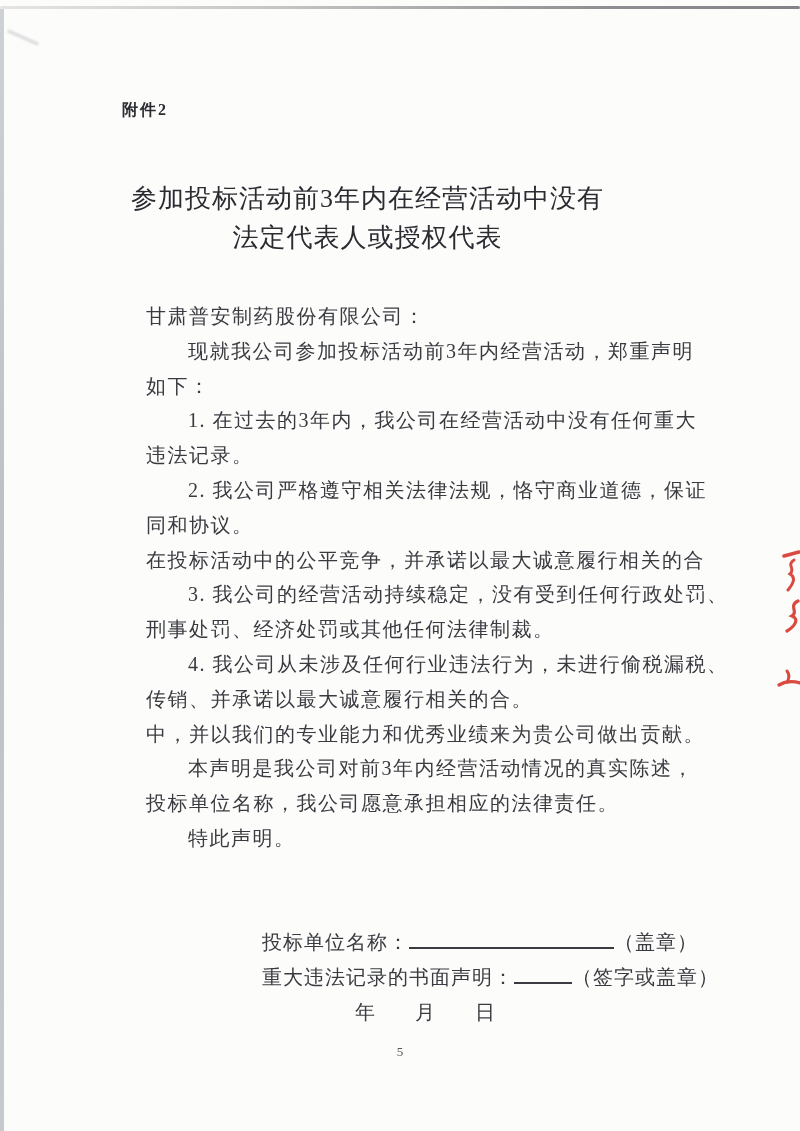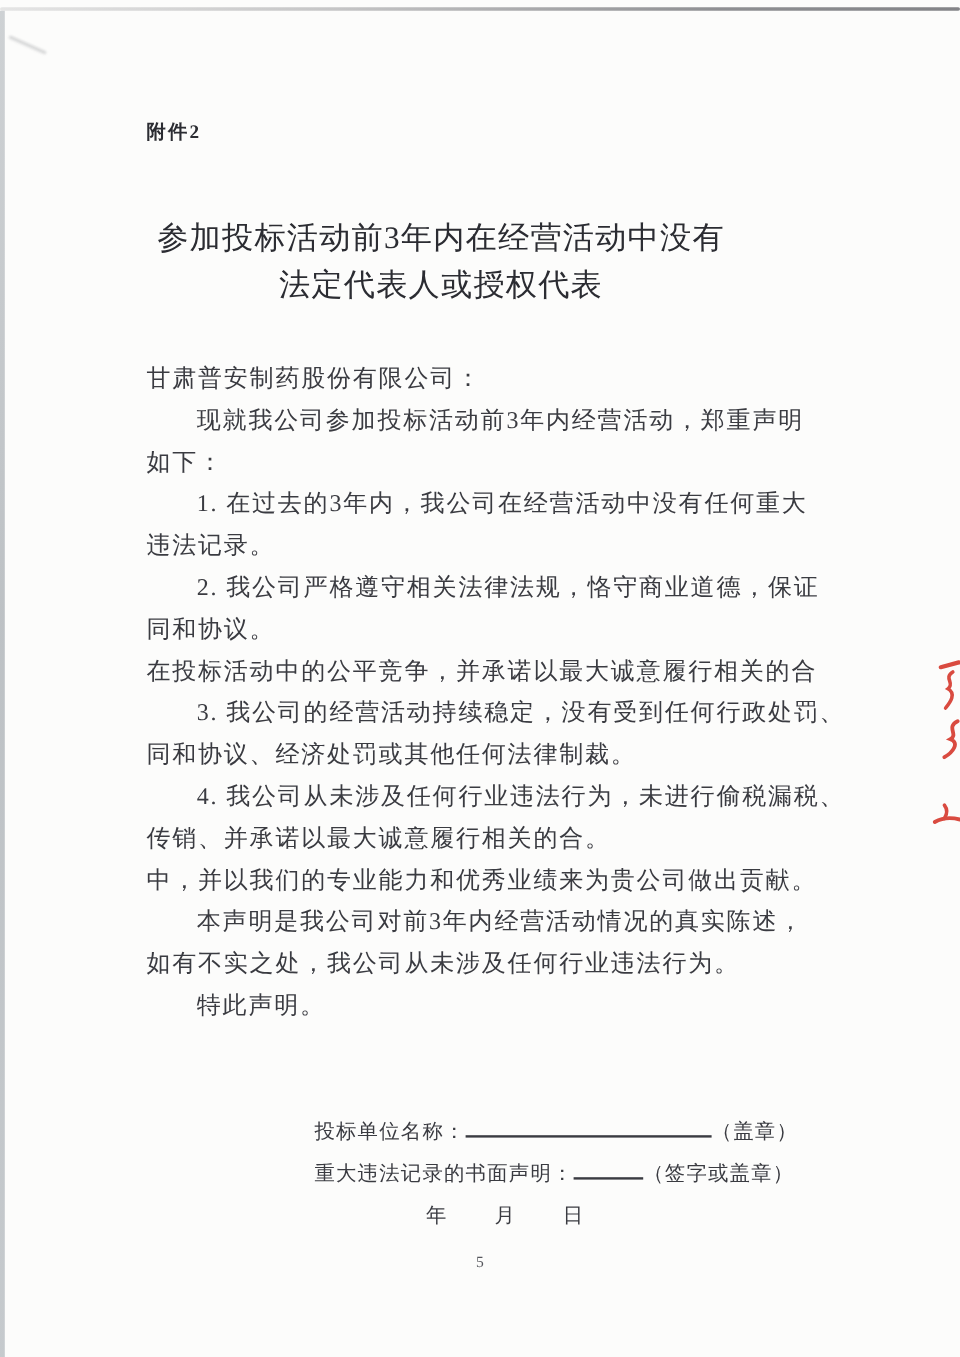--- a/index.html
+++ b/index.html
@@ -48,26 +48,26 @@
     text-align:center;
     font-size:26px;font-weight:400;line-height:39px;
     color:var(--ink-dark);letter-spacing:1px;
   }
   
   .doc-body{
     position:absolute;left:122px;top:299px;width:566px;
     font-size:20px;line-height:34.8px;letter-spacing:1.5px;
     color:var(--ink);
   }
-  .line{white-space:nowrap;}
+  .line{white-space:nowrap;margin-left:24px;}
   .line.ind{padding-left:42px;}
   
   .sig-block{
     position:absolute;left:262px;top:925px;width:440px;
-    font-size:17px;line-height:35px;letter-spacing:1px;
+    font-size:20px;line-height:35px;letter-spacing:1px;
     color:var(--ink);white-space:nowrap;
   }
   .sig-underline{
     display:inline-block;height:1em;
     border-bottom:2px solid var(--ink);
     vertical-align:baseline;
   }
   .sig-underline.long{width:205px;}
   .sig-underline.short{width:58px;}
   .date-row{padding-left:93px;}
@@ -100,26 +100,26 @@
   <div class="doc-body">
     <div class="line">甘肃普安制药股份有限公司：</div>
     <div class="line ind">现就我公司参加投标活动前3年内经营活动，郑重声明</div>
     <div class="line">如下：</div>
     <div class="line ind">1. 在过去的3年内，我公司在经营活动中没有任何重大</div>
     <div class="line">违法记录。</div>
     <div class="line ind">2. 我公司严格遵守相关法律法规，恪守商业道德，保证</div>
     <div class="line">同和协议。</div>
     <div class="line">在投标活动中的公平竞争，并承诺以最大诚意履行相关的合</div>
     <div class="line ind">3. 我公司的经营活动持续稳定，没有受到任何行政处罚、</div>
-    <div class="line">同和协议、经济处罚或其他任何法律制裁。</div>
+    <div class="line">刑事处罚、经济处罚或其他任何法律制裁。</div>
     <div class="line ind">4. 我公司从未涉及任何行业违法行为，未进行偷税漏税、</div>
     <div class="line">传销、并承诺以最大诚意履行相关的合。</div>
     <div class="line">中，并以我们的专业能力和优秀业绩来为贵公司做出贡献。</div>
     <div class="line ind">本声明是我公司对前3年内经营活动情况的真实陈述，</div>
-    <div class="line">如有不实之处，我公司从未涉及任何行业违法行为。</div>
+    <div class="line">投标单位名称，我公司愿意承担相应的法律责任。</div>
     <div class="line ind">特此声明。</div>
   </div>
 
   <div class="sig-block">
     <div>
       <span>投标单位名称：</span><span class="sig-underline long"></span><span>（盖章）</span>
     </div>
     <div>
       <span>重大违法记录的书面声明：</span><span class="sig-underline short"></span><span>（签字或盖章）</span>
     </div>

